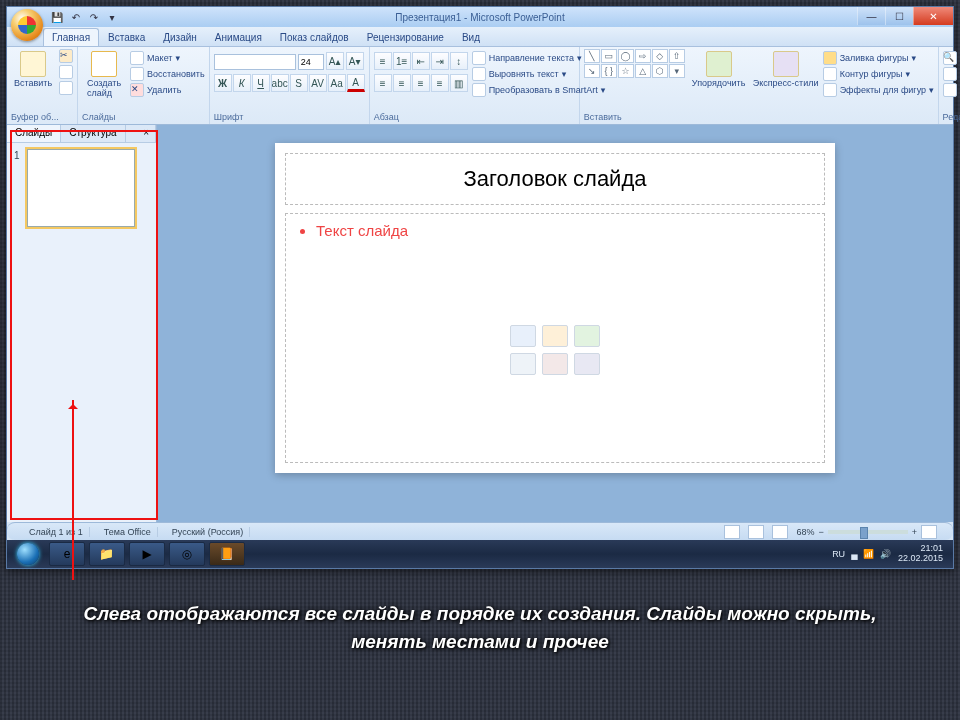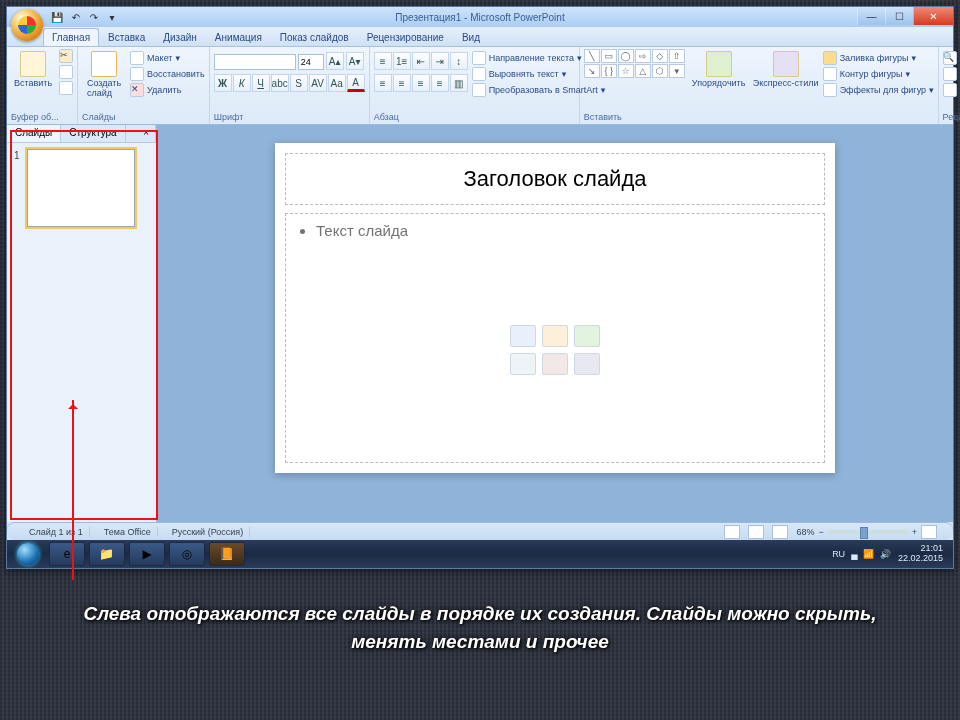--- a/index.html
+++ b/index.html
@@ -59,21 +59,21 @@
   .side-tabs .act { background:#eef5fd; }
   .side-tabs .x { margin-left:auto; padding:2px 6px;}
   .thumbs { flex:1; padding:6px; }
   .thumb { width:108px; height:78px; background:#fff; border:1px solid #9aa; box-shadow:0 0 0 2px #f4c862; margin-left:14px; position:relative;}
   .thumb:before{content:"1"; position:absolute; left:-14px; top:0; font-size:10px; color:#345;}
   .editor { flex:1; display:flex; flex-direction:column; background:#8fb3d9;}
   .canvas-wrap { flex:1; display:flex; align-items:flex-start; justify-content:center; padding:18px 28px 6px;}
   .slide { width:560px; height:330px; background:#fff; box-shadow:0 2px 8px rgba(0,0,0,.25); padding:10px; display:flex; flex-direction:column; gap:8px;}
   .ph { border:1px dashed #bbb; }
   .ph-title { height:52px; display:flex; align-items:center; justify-content:center; font-size:22px; color:#000000;}
-  .ph-body { flex:1; padding:8px 12px; font-size:15px; color:#737373; position:relative;}
+  .ph-body { flex:1; padding:8px 12px; font-size:15px; color:#ef4444; position:relative;}
   .ph-body ul { list-style:disc; padding-left:18px;}
   .content-icons { position:absolute; left:50%; top:55%; transform:translate(-50%,-50%); display:grid; grid-template-columns:repeat(3,26px); gap:6px;}
   .content-icons span { width:26px; height:22px; border:1px solid #cfd8e3; background:#eef3f8; border-radius:2px;}
   .notes { height:18px; background:#fff; border-top:1px solid #9db9d9; font-size:10px; color:#888; padding:2px 6px;}
   
   .status { height:18px; background:linear-gradient(#d9e8f8,#c6dbf2); border-top:1px solid #9db9d9;
     display:flex; align-items:center; font-size:9px; color:#345; padding:0 16px; gap:8px;border-radius:8px;}
   .status .seg { border-right:1px solid #b7cce4; padding:0 6px;}
   .status .spacer { flex:1; }
   .viewbtn { width:16px; height:14px; border:1px solid #a9c1dd; background:#fff;}

